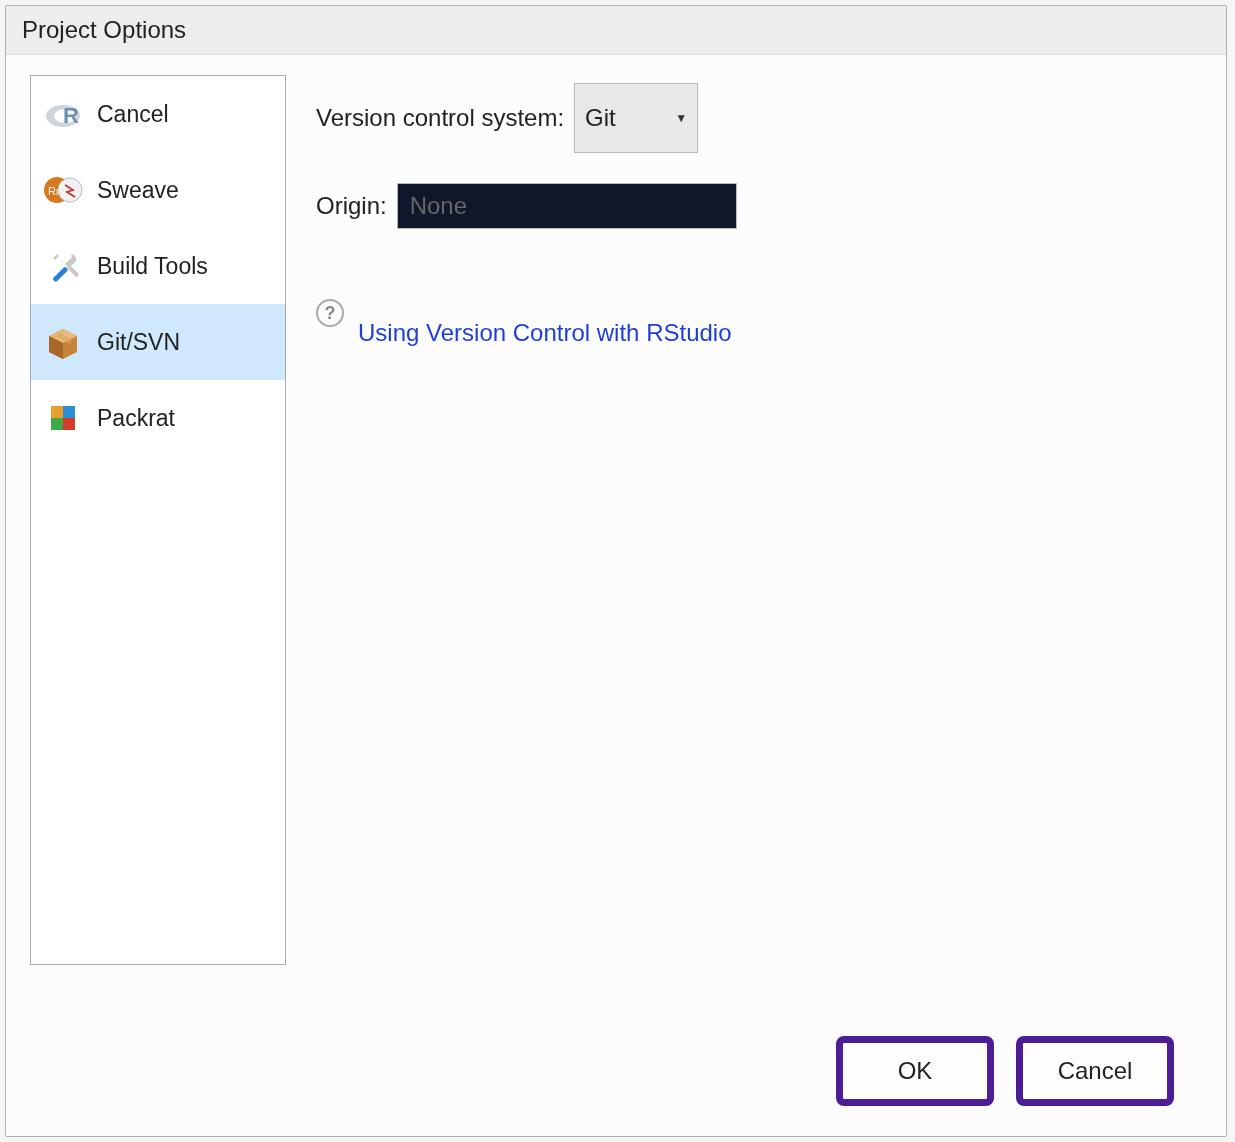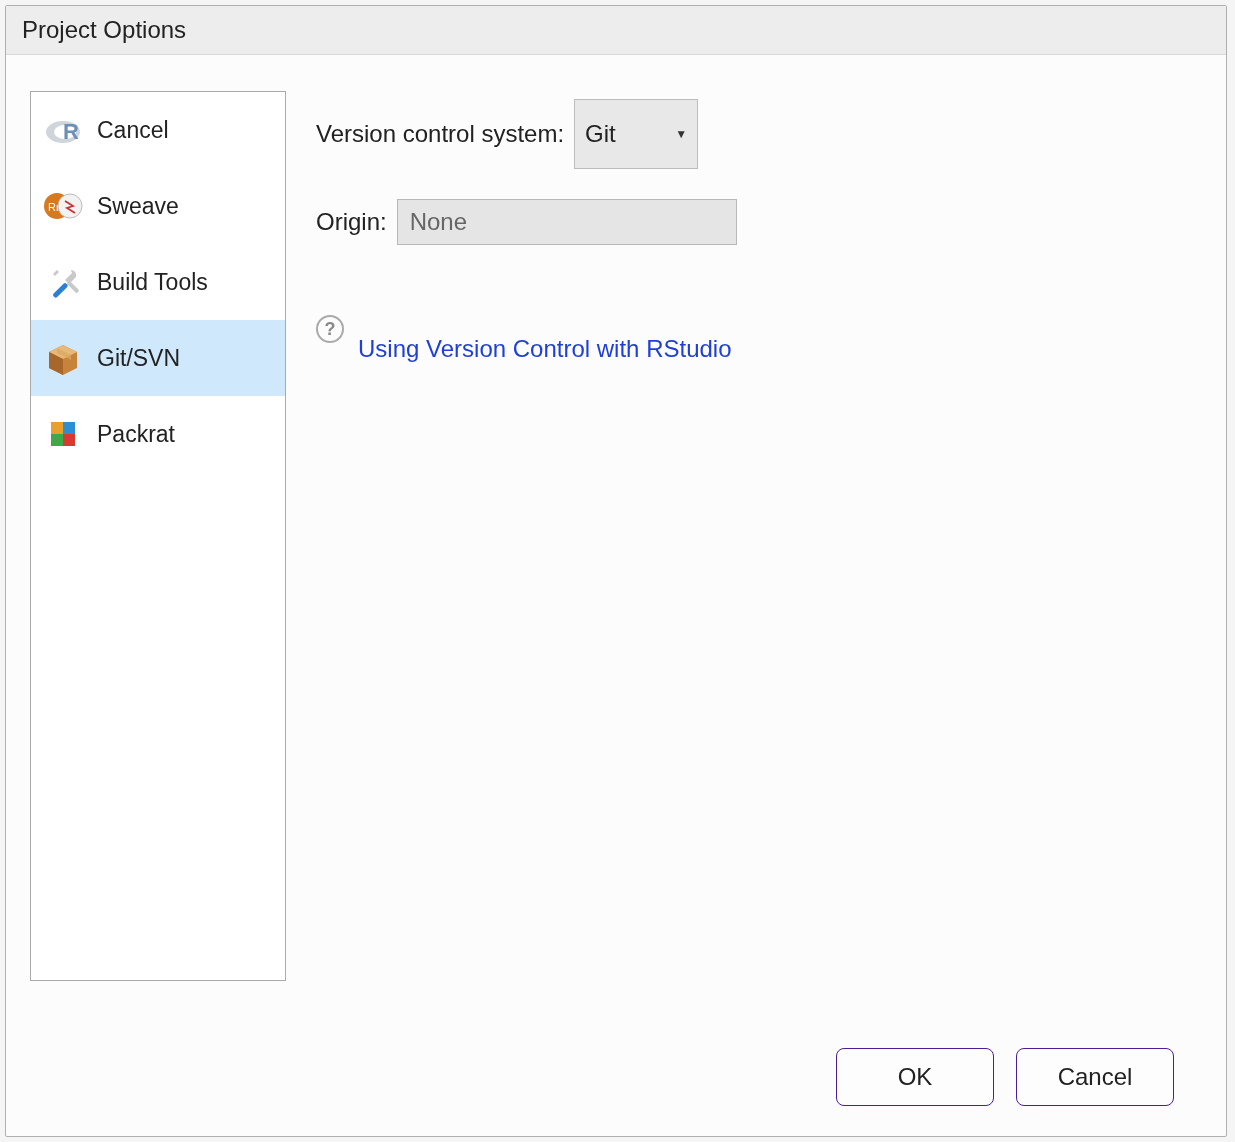--- a/index.html
+++ b/index.html
@@ -12,21 +12,20 @@
     }
     .dialog {
       width: 1222px;
       height: 1132px;
       margin: 5px;
       background: #fcfcfc;
       border: 1px solid #b0b0b0;
       border-radius: 2px;
       display: flex;
       flex-direction: column;
-      gap: 16px;
     }
     .titlebar {
       background: #ededed;
       padding: 10px 16px;
       font-size: 24px;
       color: #222;
       border-bottom: 1px solid #d8d8d8;
     }
     .body {
       flex: 1;
@@ -86,21 +85,21 @@
       align-items: center;
       justify-content: space-between;
       cursor: pointer;
     }
     .select .caret {
       font-size: 12px;
       color: #333;
     }
     .textfield {
       border: 1px solid #b8b8b8;
-      background: #e5e5e5;
+      background: #0f172a;
       padding: 8px 12px;
       font-size: 24px;
       width: 340px;
       color: #666;
     }
     .help-row {
       display: flex;
       align-items: center;
       gap: 14px;
       margin-top: 50px;
@@ -128,21 +127,21 @@
       display: flex;
       justify-content: flex-end;
       gap: 22px;
       padding: 20px 52px 30px 0;
     }
     .btn {
       min-width: 158px;
       padding: 14px 20px;
       font-size: 24px;
       background: #fdfdfd;
-      border: 1px solid #4c1d95;
+      border: 7px solid #4c1d95;
       border-radius: 8px;
       cursor: pointer;
       color: #222;
     }
   </style>
 </head>
 <body>
 
 <div class="dialog">
   <div class="titlebar">Project Options</div>

